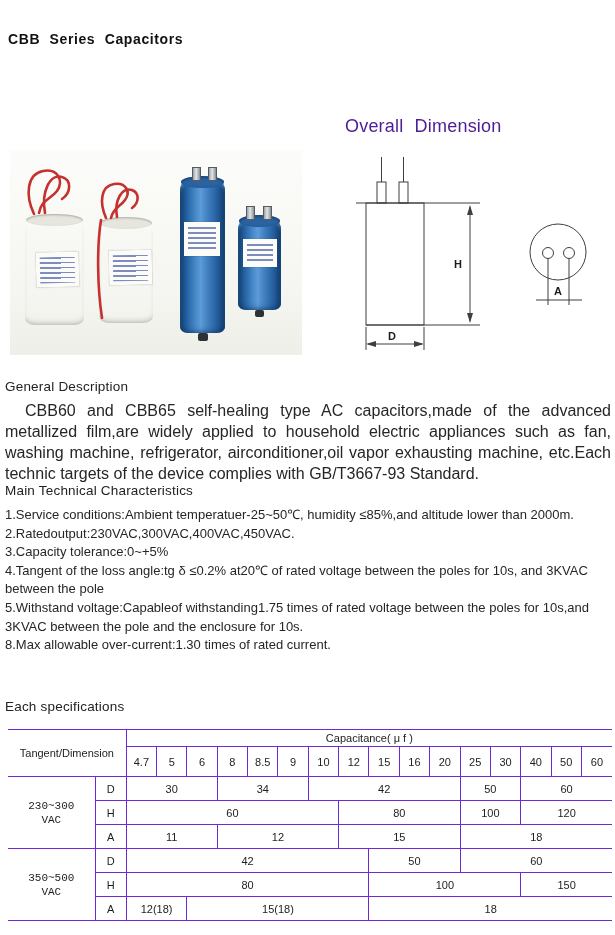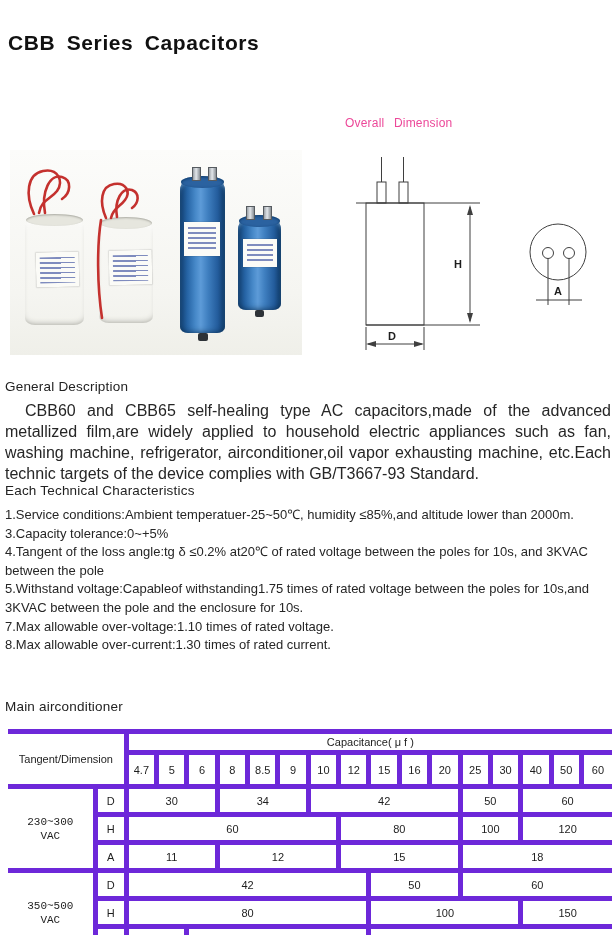--- a/index.html
+++ b/index.html
@@ -3,28 +3,28 @@
 <meta charset="utf-8">
 <style>
   html,body{margin:0;padding:0;}
   body{
     width:615px;height:935px;position:relative;background:#ffffff;
     font-family:"Liberation Sans",sans-serif;color:#1d1d1d;overflow:hidden;
   }
   .abs{position:absolute;}
 
   
-  #page-title{left:8px;top:31px;font-size:21px;font-weight:700;letter-spacing:.6px;word-spacing:5px;color:#111;}
+  #page-title{left:8px;top:31px;font-size:14px;font-weight:700;letter-spacing:.6px;word-spacing:5px;color:#111;}
 
   
   .sec-head{font-size:13.5px;color:#222;letter-spacing:.2px;}
   #desc-head{left:5px;top:379px;}
   #tech-head{left:5px;top:483px;}
   #spec-head{left:5px;top:699px;}
-  #dim-head{left:345px;top:116px;font-size:12px;word-spacing:6px;color:#ec4899;}
+  #dim-head{left:345px;top:116px;font-size:18px;word-spacing:6px;color:#4c1d95;}
 
   
   #desc-text{left:5px;top:400px;width:606px;font-size:16px;line-height:21px;text-align:justify;text-indent:20px;color:#262626;}
   #tech-list{left:5px;top:506px;width:608px;font-size:13px;line-height:18.6px;color:#262626;}
 
   
   #photo{left:10px;top:150px;width:292px;height:205px;background:linear-gradient(180deg,#fcfcfa 0%,#f5f5f1 70%,#efefe9 100%);}
   .cap{position:absolute;}
   .cap-white{
     background:linear-gradient(90deg,#c2c2ba 0%,#e9e9e1 20%,#f7f7f1 38%,#ededе5 55%,#e3e3db 70%,#cfcfc7 88%,#b9b9b1 100%);
@@ -47,21 +47,21 @@
   .stud{position:absolute;background:#2d3237;border-radius:2px;}
 
   
   #dim-svg{left:330px;top:145px;}
   #dim-svg line, #dim-svg rect, #dim-svg circle, #dim-svg path{stroke:#3f3f3f;stroke-width:1;fill:none;}
   #dim-svg polygon{fill:#3f3f3f;stroke:none;}
   #dim-svg text{fill:#1d1d1d;font-size:11px;font-weight:bold;font-family:"Liberation Sans",sans-serif;}
 
   
   #spec-table{position:absolute;left:8px;top:729px;width:604px;border-collapse:collapse;table-layout:fixed;font-size:11px;color:#1d1d1d;}
-  #spec-table th,#spec-table td{border:5px solid #6d28d9;text-align:center;vertical-align:middle;padding:0;font-weight:normal;}
+  #spec-table th,#spec-table td{border:1px solid #6d28d9;text-align:center;vertical-align:middle;padding:0;font-weight:normal;}
   #spec-table thead tr:first-child th{height:16px;}
   #spec-table thead tr:last-child th{height:29px;}
   #spec-table tbody td{height:23px;}
   #spec-table .bl0{border-left:none;}
   #spec-table .br0{border-right:none;}
   #spec-table .vcell div{line-height:14px;font-family:Liberation Mono, monospace;}
 </style>
 </head>
 <body>
 
@@ -140,31 +140,31 @@
   <circle cx="239" cy="108" r="5.5"></circle>
   <line x1="218" y1="113.5" x2="218" y2="160"></line>
   <line x1="239" y1="113.5" x2="239" y2="160"></line>
   <line x1="206" y1="155" x2="252" y2="155"></line>
   <text x="224" y="150">A</text>
 </svg>
 
 <div id="desc-head" class="abs sec-head">General Description</div>
 <div id="desc-text" class="abs">CBB60 and CBB65 self-healing type AC capacitors,made of the advanced metallized film,are widely applied to household electric appliances such as fan, washing machine, refrigerator, airconditioner,oil vapor exhausting machine, etc.Each technic targets of the device complies with GB/T3667-93 Standard.</div>
 
-<div id="tech-head" class="abs sec-head">Each Technical Characteristics</div>
+<div id="tech-head" class="abs sec-head">Main Technical Characteristics</div>
 <div id="tech-list" class="abs">
   <div>1.Service conditions:Ambient temperatuer-25~50℃, humidity ≤85%,and altitude lower than 2000m.</div>
+  <div>2.Ratedoutput:230VAC,300VAC,400VAC,450VAC.</div>
   <div>3.Capacity tolerance:0~+5%</div>
   <div>4.Tangent of the loss angle:tg δ ≤0.2% at20℃ of rated voltage between the poles for 10s, and 3KVAC between the pole</div>
   <div>5.Withstand voltage:Capableof withstanding1.75 times of rated voltage between the poles for 10s,and 3KVAC between the pole and the enclosure for 10s.</div>
-  <div>7.Max allowable over-voltage:1.10 times of rated voltage.</div>
   <div>8.Max allowable over-current:1.30 times of rated current.</div>
 </div>
 
-<div id="spec-head" class="abs sec-head">Main airconditioner</div>
+<div id="spec-head" class="abs sec-head">Each specifications</div>
 <table id="spec-table">
   <colgroup>
     <col style="width:87px">
       <col style="width:31px">
     <col span="16" style="width:30.3px">
   </colgroup>
 <thead>
       <tr>
         <th colspan="2" rowspan="2" class="bl0">Tangent/Dimension</th>
         <th colspan="16" class="br0">Capacitance( μ f )</th>

